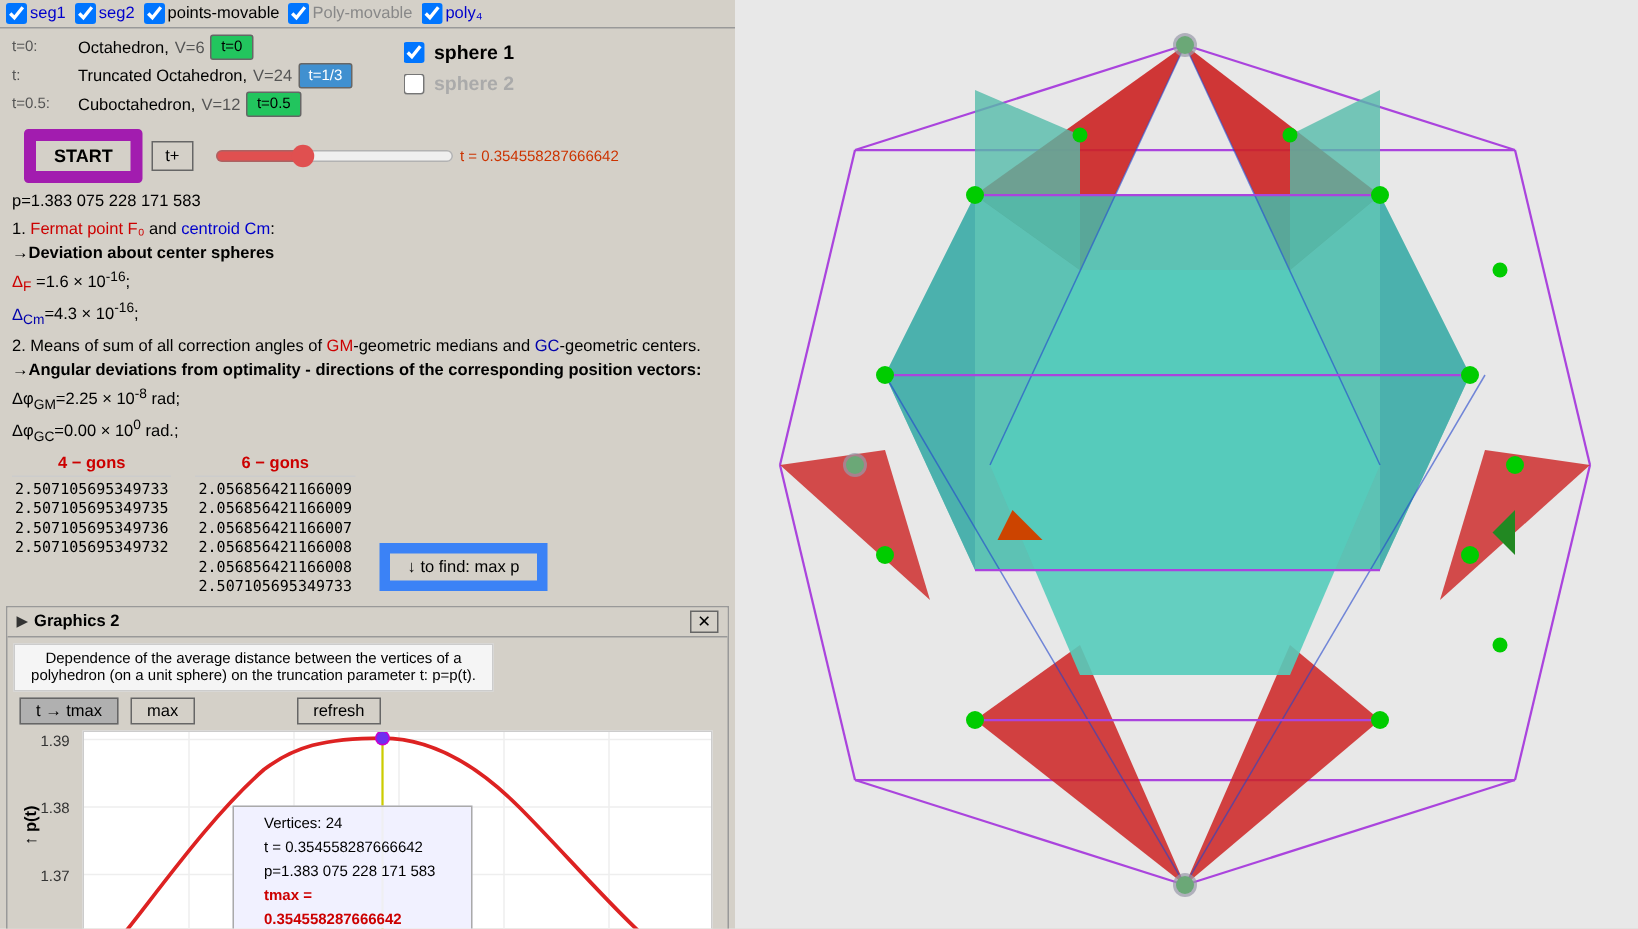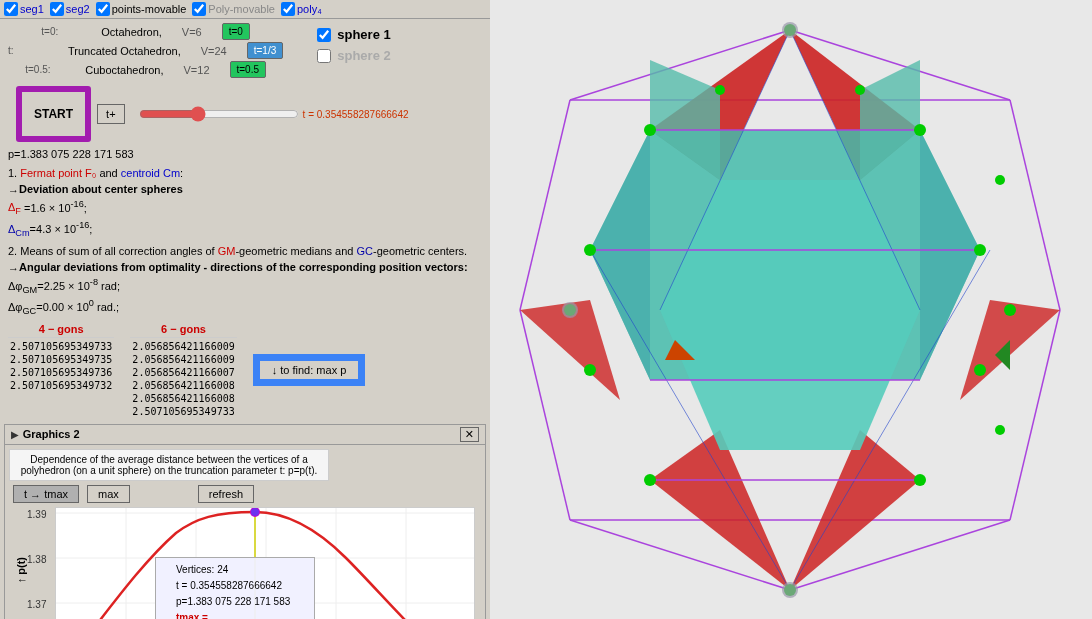--- a/index.html
+++ b/index.html
@@ -78,22 +78,22 @@
 
     
     .action-buttons {
       display: flex;
       gap: 6px;
       align-items: center;
       padding: 4px 8px 2px 8px;
     }
     .start-btn {
       background: #d4d0c8;
-      border: 6px solid #a21caf;
-      padding: 15px 12px;
+      border: 8px solid #a21caf;
+      padding: 3px 12px;
       font-size: 12px;
       font-weight: bold;
       cursor: pointer;
       border-radius: 3px;
     }
     .tplus-btn {
       background: #d4d0c8;
       border: 1px solid #666;
       padding: 3px 8px;
       font-size: 11px;
@@ -230,23 +230,22 @@
     }
     .t-column {
       display: flex;
       flex-direction: column;
       gap: 2px;
       min-width: 140px;
     }
     .t-row {
       display: flex;
       align-items: center;
-      gap: 20px;
-      font-size: 11px;
-      justify-content: center;
+      gap: 4px;
+      font-size: 11px;
     }
     .t-val-label {
       font-size: 10px;
       color: #555;
       width: 40px;
     }
     .t-shape-label {
       font-size: 11px;
     }
     .t-count-label {
@@ -350,21 +349,21 @@
       <span style="color:#00a;">Δ<sub>Cm</sub></span>=4.3 × 10<sup>-16</sup>;
     </div>
     <div style="margin-top:2px;">
       2. Means of sum of all correction angles of <span style="color:#c00;">GM</span>-geometric medians and <span style="color:#00a;">GC</span>-geometric centers.
     </div>
     <div style="font-weight:bold;">→Angular deviations from optimality - directions of the corresponding position vectors:</div>
     <div>Δφ<sub>GM</sub>=2.25 × 10<sup>-8</sup> rad;</div>
     <div>Δφ<sub>GC</sub>=0.00 × 10<sup>0</sup> rad.;</div>
   </div>
 
-  <div style="display:flex; align-items:center; padding:2px 8px; gap:8px;">
+  <div style="display:flex; align-items:flex-end; padding:2px 8px; gap:8px;">
     <div>
       <div style="display:flex; gap:16px;">
         <div class="table-col">
           <div class="table-header" style="color:#c00;">4 − gons</div>
           <div class="table-cell">2.507105695349733</div>
           <div class="table-cell">2.507105695349735</div>
           <div class="table-cell">2.507105695349736</div>
           <div class="table-cell">2.507105695349732</div>
         </div>
         <div class="table-col">

